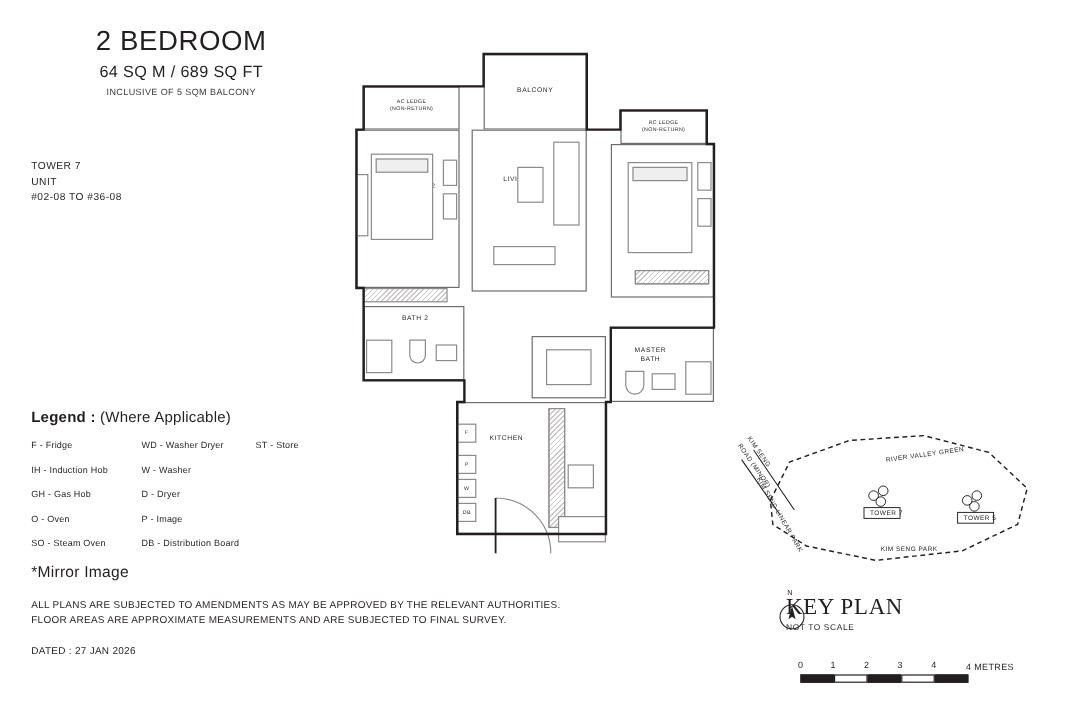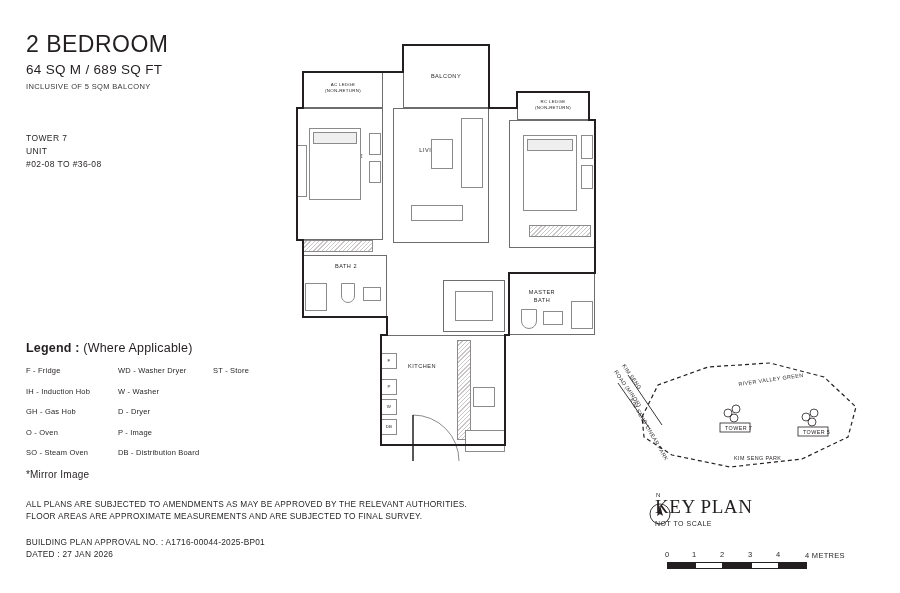--- a/index.html
+++ b/index.html
@@ -11,21 +11,21 @@
     width: 900px;
     height: 593px;
     position: relative;
     font-family: "Liberation Sans", sans-serif;
     color: #231f20;
     overflow: hidden;
   }
   .abs { position: absolute; }
 
   
-  #title-block { left: 26px; top: 32px; width: 250px; }
+  #title-block { left: 26px; top: 22px; width: 250px; text-align: center; }
   #unit-type-title {
     font-size: 23px;
     letter-spacing: 0.5px;
     line-height: 1.06;
     font-weight: 400;
   }
   #unit-type-code {
     font-size: 17px;
     letter-spacing: 0.5px;
     line-height: 1.2;
@@ -61,21 +61,21 @@
     line-height: 1;
   }
   .legend-row {
     display: flex;
     margin-bottom: 13px;
   }
   .legend-col-1 { width: 92px; }
   .legend-col-2 { width: 95px; }
   .legend-col-3 { width: 60px; }
   #legend-note {
-    font-size: 10px;
+    font-size: 13px;
     margin-top: 0px;
     letter-spacing: 0.2px;
   }
 
   
   #footer-notes { left: 26px; top: 498px; width: 520px; }
   .footer-line {
     font-size: 8.3px;
     letter-spacing: 0.25px;
     line-height: 1.5;
@@ -200,21 +200,20 @@
       <div class="legend-col-3"></div>
     </div>
     <div id="legend-note">*Mirror Image</div>
   </div>
 </div>
 
 <div class="abs" id="footer-notes">
   <div class="footer-line">ALL PLANS ARE SUBJECTED TO AMENDMENTS AS MAY BE APPROVED BY THE RELEVANT AUTHORITIES.</div>
   <div class="footer-line">FLOOR AREAS ARE APPROXIMATE MEASUREMENTS AND ARE SUBJECTED TO FINAL SURVEY.</div>
   <div id="approval-block">
-    <div class="footer-line">BUILDING PLAN APPROVAL NO. : A1716-00044-2025-BP01</div>
     <div class="footer-line">DATED : 27 JAN 2026</div>
   </div>
 </div>
 
 <div class="abs" id="floorplan">
 
   <div class="room" style="left:18px; top:37px; width:80px; height:36px;"></div>
   <div class="label label-sm" style="left:18px; top:47px; width:80px;">AC LEDGE
 (NON-RETURN)</div>
 

